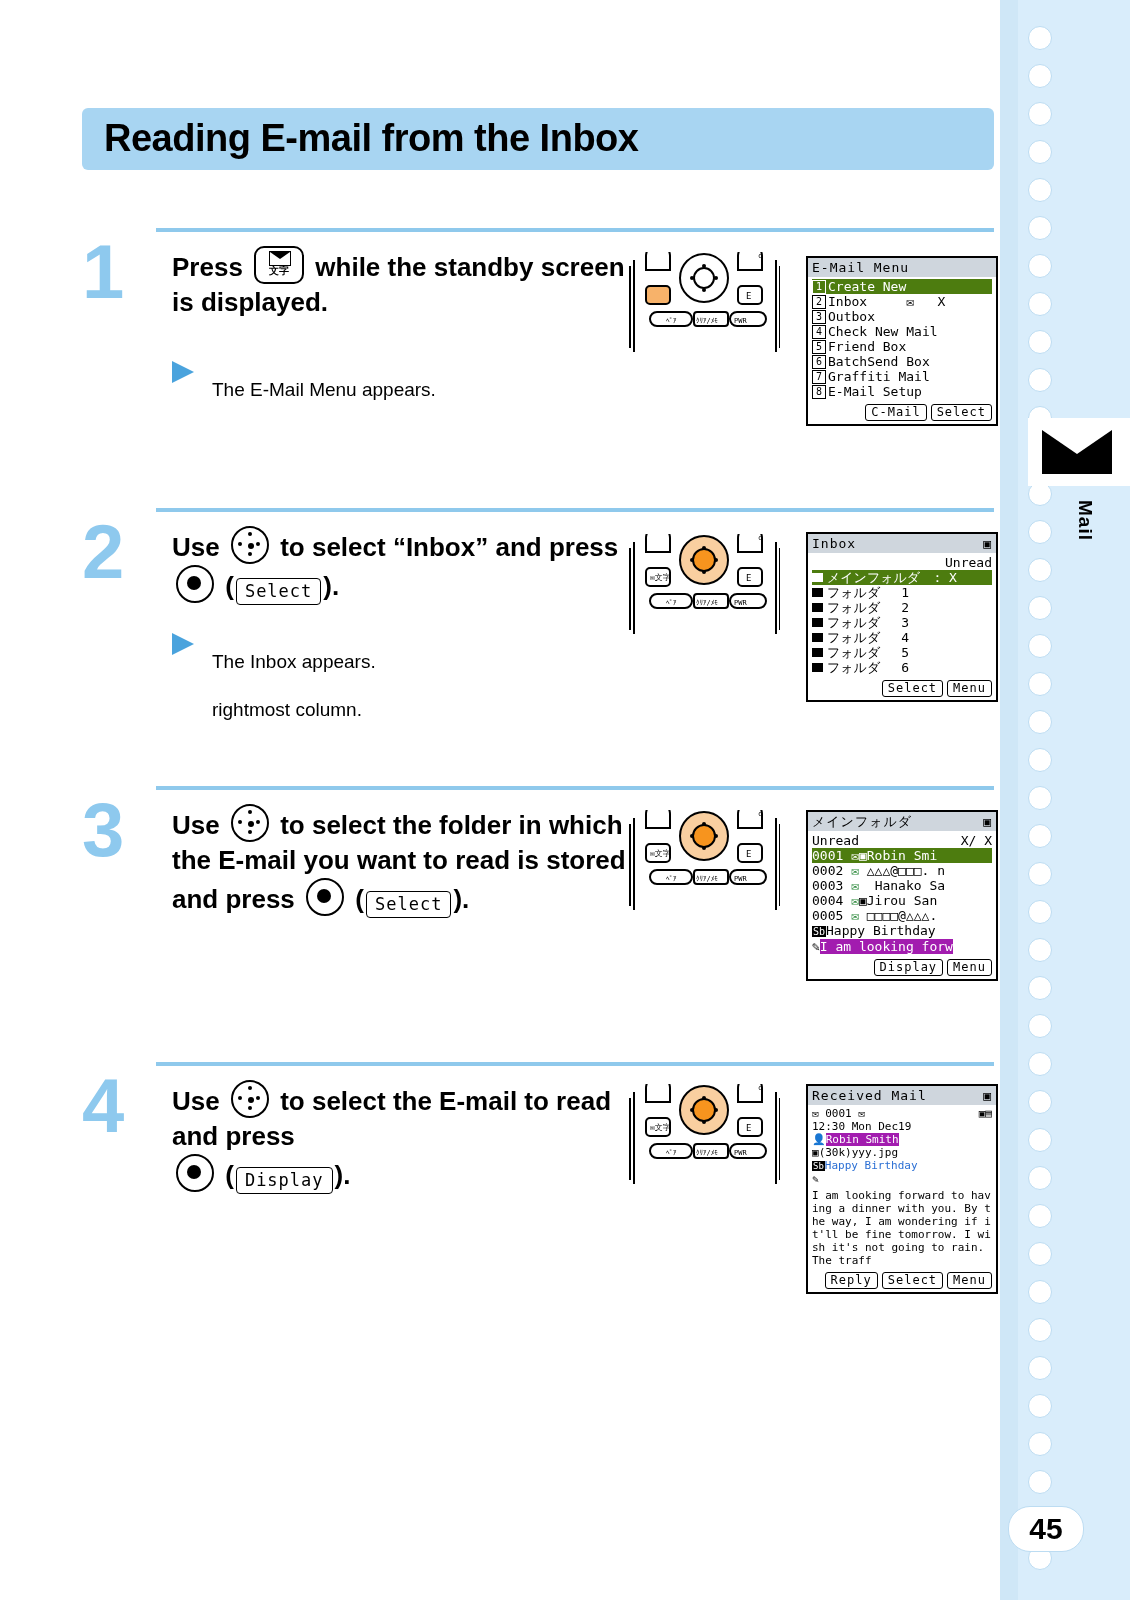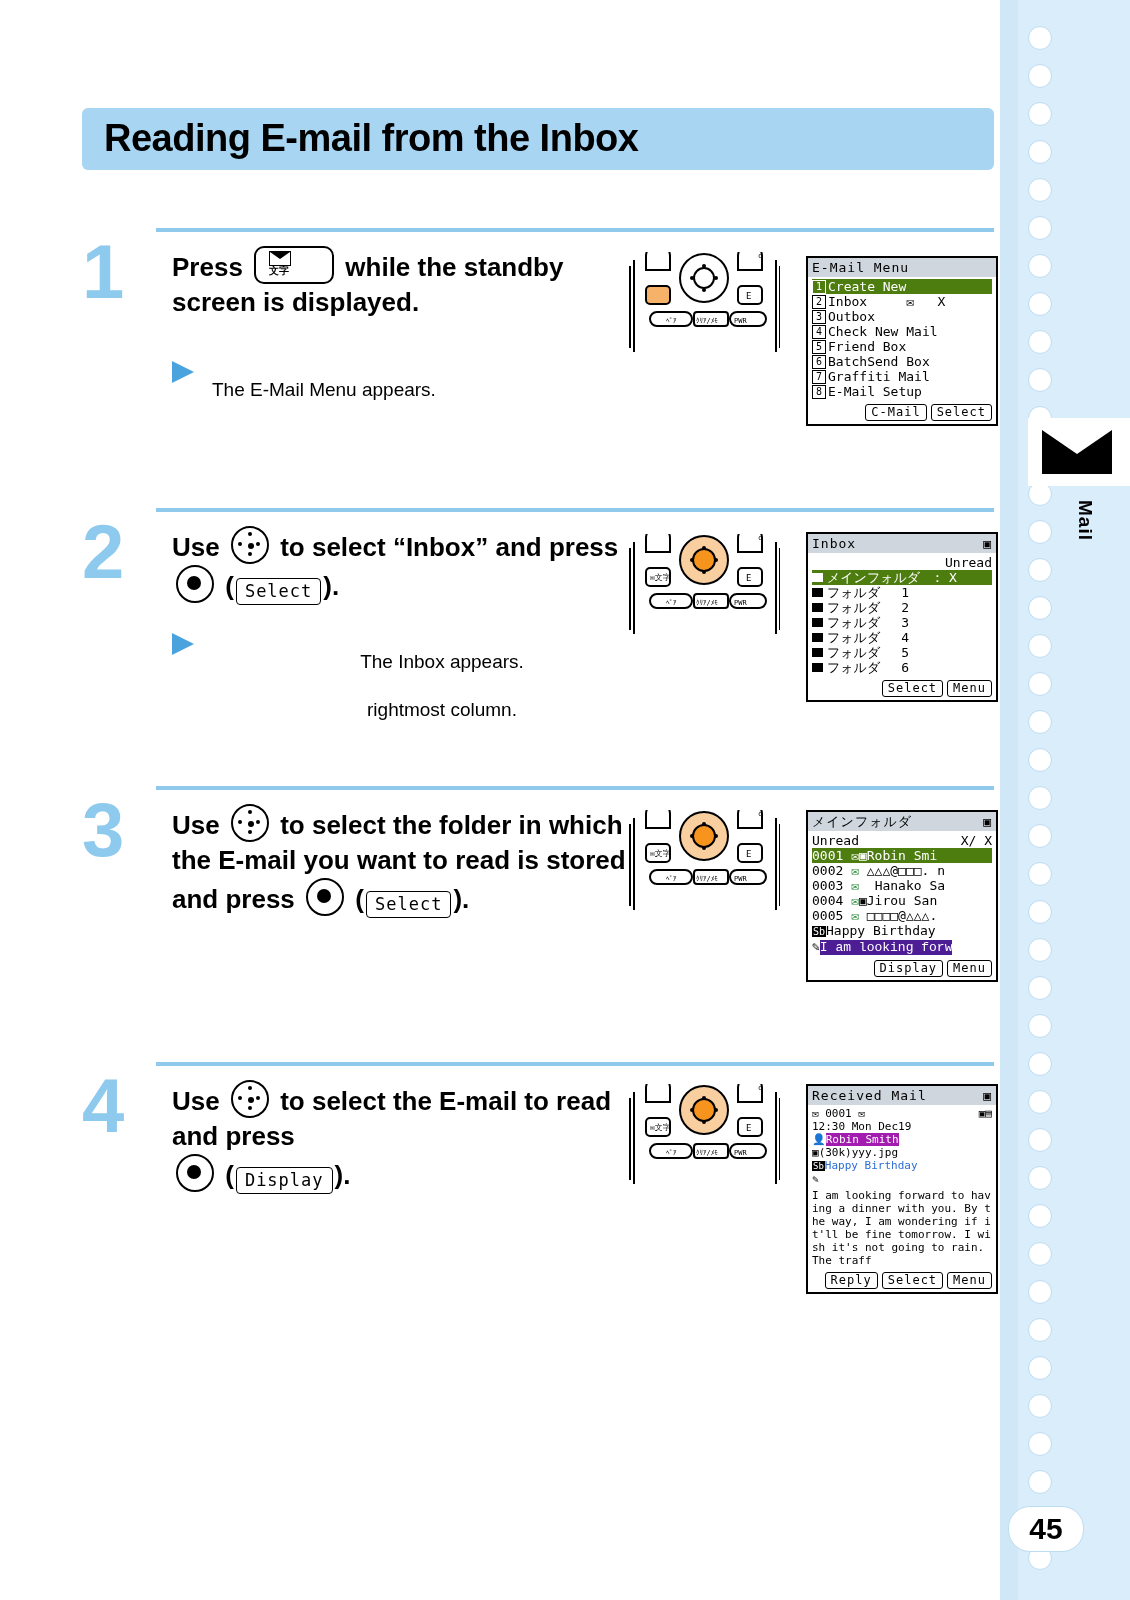--- a/index.html
+++ b/index.html
@@ -48,21 +48,21 @@
   }
   .steptext{position:absolute;left:90px;top:18px;width:470px;font-size:26px;font-weight:bold;color:#000;line-height:1.35;}
   .note{position:absolute;left:90px;width:500px;font-size:19px;color:#000;line-height:1.45;}
   .note .arrow{
     position:absolute;left:88px;width:0;height:0;border-top:11px solid transparent;border-bottom:11px solid transparent;border-left:22px solid #4aa3dd;
   }
   .note .ntext{display:block;margin-left:40px;margin-top:20px;}
   
   .key-mail{
     display:inline-block;vertical-align:-8px;width:46px;height:34px;border:2px solid #000;border-radius:10px;
-    position:relative;margin:0 4px;padding-left:30px;
+    position:relative;margin:0 4px;
   }
   .key-mail .e{position:absolute;left:13px;top:3px;width:20px;height:13px;border:1.5px solid #000;}
   .key-mail .e:after{content:"";position:absolute;left:0;top:0;width:0;height:0;border-left:10px solid transparent;border-right:10px solid transparent;border-top:7px solid #000;}
   .key-mail .jp{position:absolute;left:0;top:16px;width:46px;text-align:center;font-size:10px;}
   .key-nav{
     display:inline-block;vertical-align:-8px;width:34px;height:34px;border:2px solid #000;border-radius:50%;
     position:relative;margin:0 4px;
   }
   .key-nav i{position:absolute;background:#000;border-radius:50%;width:4px;height:4px;}
   .key-nav .c{left:15px;top:15px;width:6px;height:6px;}
@@ -221,21 +221,21 @@
 <div class="step" style="top:508px;">
   <div class="rule"></div>
   <div class="stepnum">2</div>
   <div class="steptext">
     <span>Use</span>
     <span class="key-nav"><i class="c"></i><i class="u"></i><i class="d"></i><i class="l"></i><i class="r"></i></span>
     <span>to select “Inbox” and press</span>
     <span class="key-center"><i></i></span>
     (<span class="softkey">Select</span>).
   </div>
-  <div class="note" style="top:120px;text-align:center;">
+  <div class="note" style="top:120px;">
     <span class="arrow" style="top:5px;left:0;"></span>
     <span class="ntext">The Inbox appears.</span>
     <span class="ntext">rightmost column.</span>
   </div>
 </div>
 
 <div class="handset" style="left:628px;top:534px;">
   <svg width="152" height="110" viewBox="0 0 152 110">
     <rect x="14" y="2" width="126" height="104" fill="#fff"></rect>
     <path d="M6 8 v92" stroke="#000" stroke-width="2" fill="none"></path>
@@ -335,21 +335,21 @@
     <div class="row" style="display:flex;justify-content:space-between;">
       <span>Unread</span>
       <span>X/    X</span>
     </div>
     <div class="row hl"><span>0001</span> ✉▣<span>Robin Smi</span></div>
     <div class="row"><span>0002</span> <span style="color:#2e8b3d;">✉</span> <span>△△△@□□□. n</span></div>
     <div class="row"><span>0003</span> <span style="color:#2e8b3d;">✉</span> &nbsp;<span>Hanako Sa</span></div>
     <div class="row"><span>0004</span> <span style="color:#2e8b3d;">✉</span>▣<span>Jirou San</span></div>
     <div class="row"><span>0005</span> <span style="color:#2e8b3d;">✉</span> <span>□□□□@△△△.</span></div>
     <div class="row"><span style="background:#000;color:#fff;font-size:10px;padding:0 1px;">Sb</span><span>Happy Birthday</span></div>
-    <div class="row">✎<span style="background:#4c1d95;color:#fff;font-family:Liberation Mono, monospace;">I am looking forw</span></div>
+    <div class="row">✎<span style="background:#a21caf;color:#fff;">I am looking forw</span></div>
   </div>
   <div class="softbar">
     <span class="softbtn">Display</span>
     <span class="softbtn">Menu</span>
   </div>
 </div>
 
 <div class="step" style="top:1062px;">
   <div class="rule"></div>
   <div class="stepnum">4</div>

